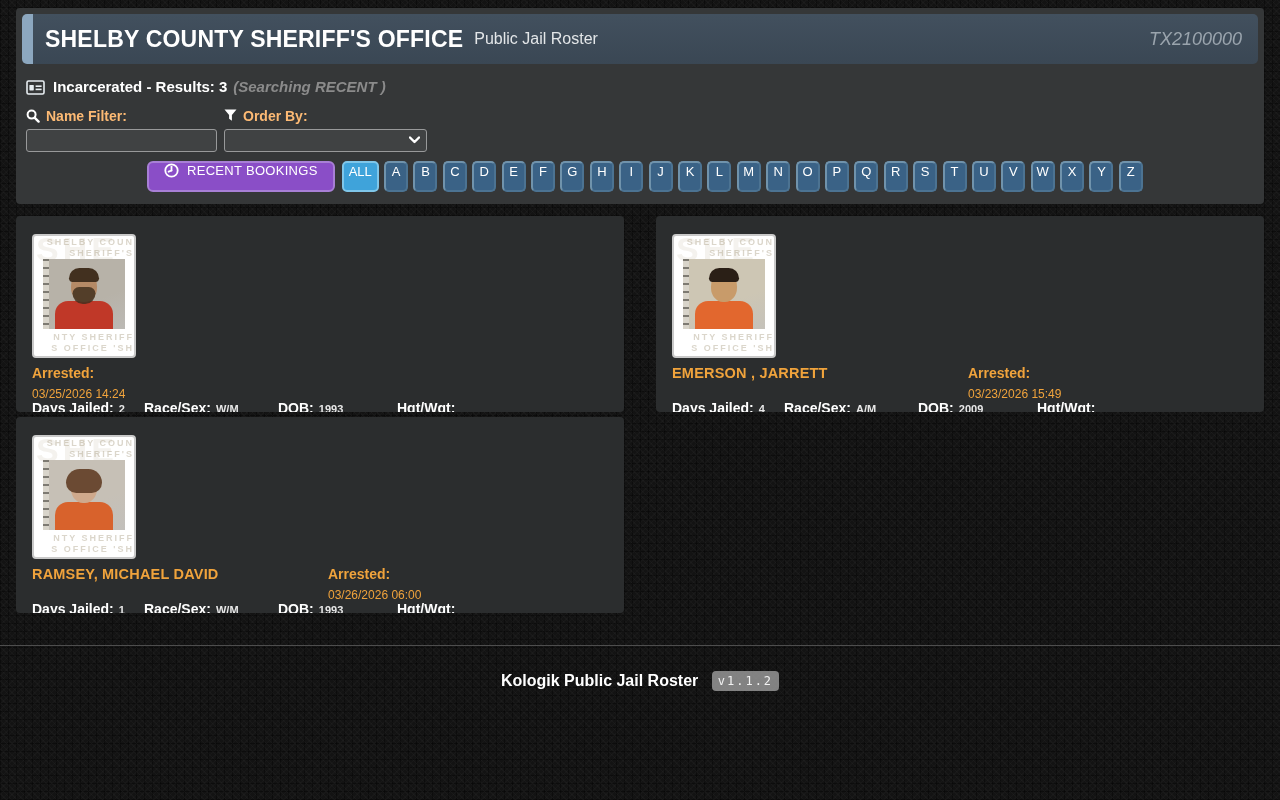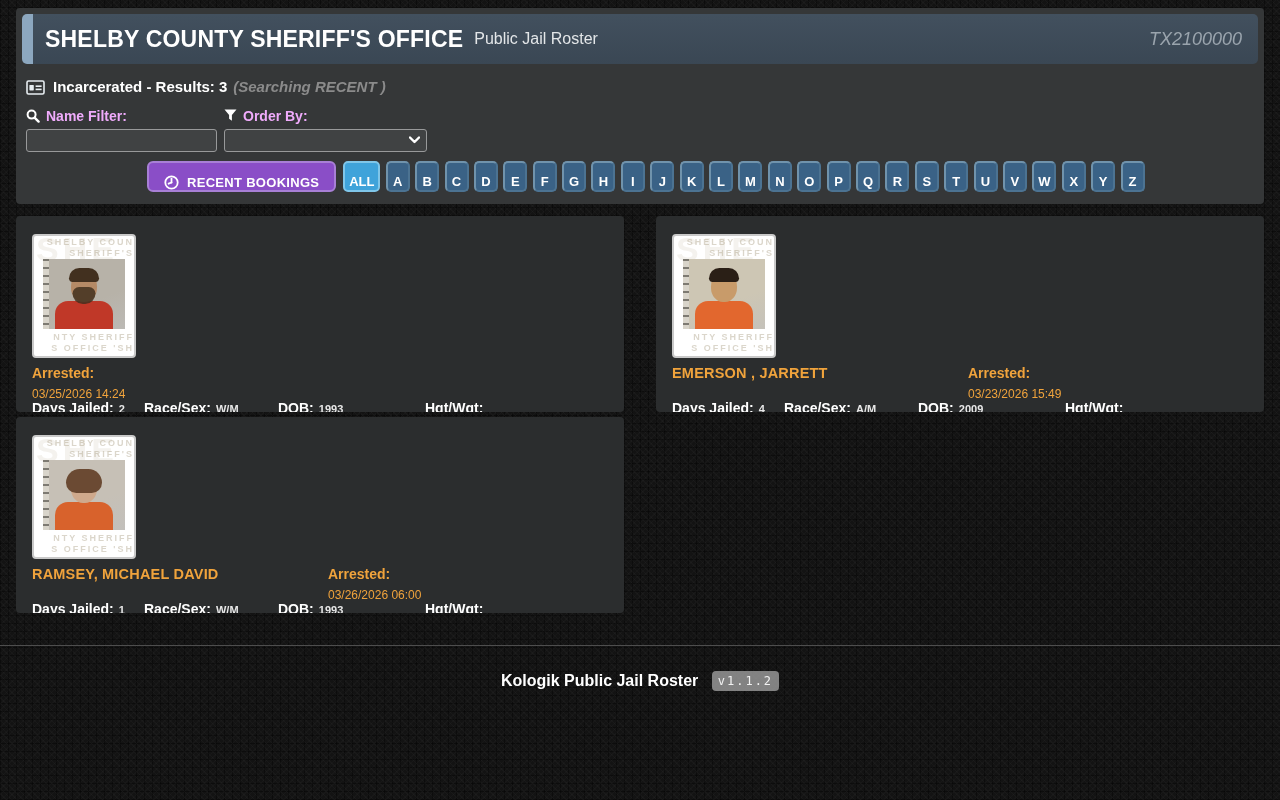--- a/index.html
+++ b/index.html
@@ -45,38 +45,38 @@
   .agency-title{color:#ffffff;font-weight:bold;font-size:23px;letter-spacing:0.2px;white-space:nowrap;}
   .agency-subtitle{color:#e3e6e8;font-size:16px;margin-left:11px;font-weight:400;white-space:nowrap;}
   .station-id{margin-left:auto;color:#9aa4ad;font-style:italic;font-size:18px;text-align:right;}
 
   .results-row{margin:14px 4px 12px;display:flex;align-items:flex-end;gap:8px;}
   .results-text{color:#fff;font-weight:bold;font-size:15px;}
   .searching-text{color:#8b8b8b;font-style:italic;font-weight:600;font-size:15px;margin-left:-2px;}
 
   .filters-row{display:flex;margin:0 4px;}
   .filter-group{display:flex;flex-direction:column;}
-  .filter-label{display:flex;align-items:center;gap:6px;color:#f0abfc;font-weight:bold;font-size:14px;margin-bottom:5px;height:17px;}
+  .filter-label{display:flex;align-items:center;gap:6px;color:#fdba74;font-weight:bold;font-size:14px;margin-bottom:5px;height:17px;}
   .text-input{
     width:191px;height:23px;background:#404243;border:1px solid #98999a;border-radius:3px;
     color:#fff;padding:0 6px;font-size:13px;font-family:"Liberation Sans",sans-serif;
   }
   .select-wrap{position:relative;width:203px;}
   .select-input{
     appearance:none;-webkit-appearance:none;
     width:203px;height:23px;background:#404243;border:1px solid #98999a;border-radius:3px;
     color:#fff;padding:0 22px 0 6px;font-size:13px;font-family:"Liberation Sans",sans-serif;
   }
   .select-chevron{position:absolute;right:7px;top:7px;pointer-events:none;}
   .filter-group + .filter-group{margin-left:7px;}
 
   .buttons-row{margin:9px 0 0 125px;display:flex;align-items:center;}
   .btn{
-    display:flex;align-items:flex-end;justify-content:center;
-    color:#fff;font-weight:bold;font-size:13px;font-family:"Liberation Sans",sans-serif;
+    display:flex;align-items:flex-start;justify-content:center;
+    color:#fff;font-weight:normal;font-size:13px;font-family:"Liberation Sans",sans-serif;
     height:31px;border-radius:5px;cursor:pointer;
   }
   .btn-recent{
     background:var(--recent-btn);
     border:2px solid var(--recent-btn-border);
     border-radius:6px;
     padding:0 15px;gap:8px;letter-spacing:0.3px;
   }
   .btn-all{
     background:var(--all-btn);
@@ -144,21 +144,21 @@
 
   .name-row{display:flex;margin-top:7px;align-items:flex-start;}
   .inmate-name{color:var(--accent);font-weight:bold;font-size:14.5px;width:296px;letter-spacing:0.2px;}
   .arrested-label{color:var(--accent);font-weight:bold;font-size:14px;}
   .arrested-date{color:var(--accent);font-weight:normal;font-size:12px;margin-top:6px;}
 
   .stats-row{position:absolute;left:16px;right:16px;bottom:-4px;display:flex;align-items:baseline;}
   .stat{display:flex;align-items:baseline;gap:5px;}
   .stat:nth-child(1){width:112px;}
   .stat:nth-child(2){width:134px;}
-  .stat:nth-child(3){width:147px;}
+  .stat:nth-child(3){width:119px;}
   .stat-label{color:#fff;font-weight:bold;font-size:14px;white-space:nowrap;}
   .stat-value{color:#e8e8e8;font-weight:600;font-size:11px;}
 
   
   .footer{margin-top:32px;border-top:1px solid #4e4e4e;}
   .footer-inner{padding:26px 0 30px;text-align:center;}
   .footer-text{color:#fff;font-weight:bold;font-size:16px;}
   .version-badge{
     background:rgba(150,150,150,0.85);color:#f2f2f2;
     font-family:"DejaVu Sans Mono",monospace;font-size:12px;letter-spacing:2px;

